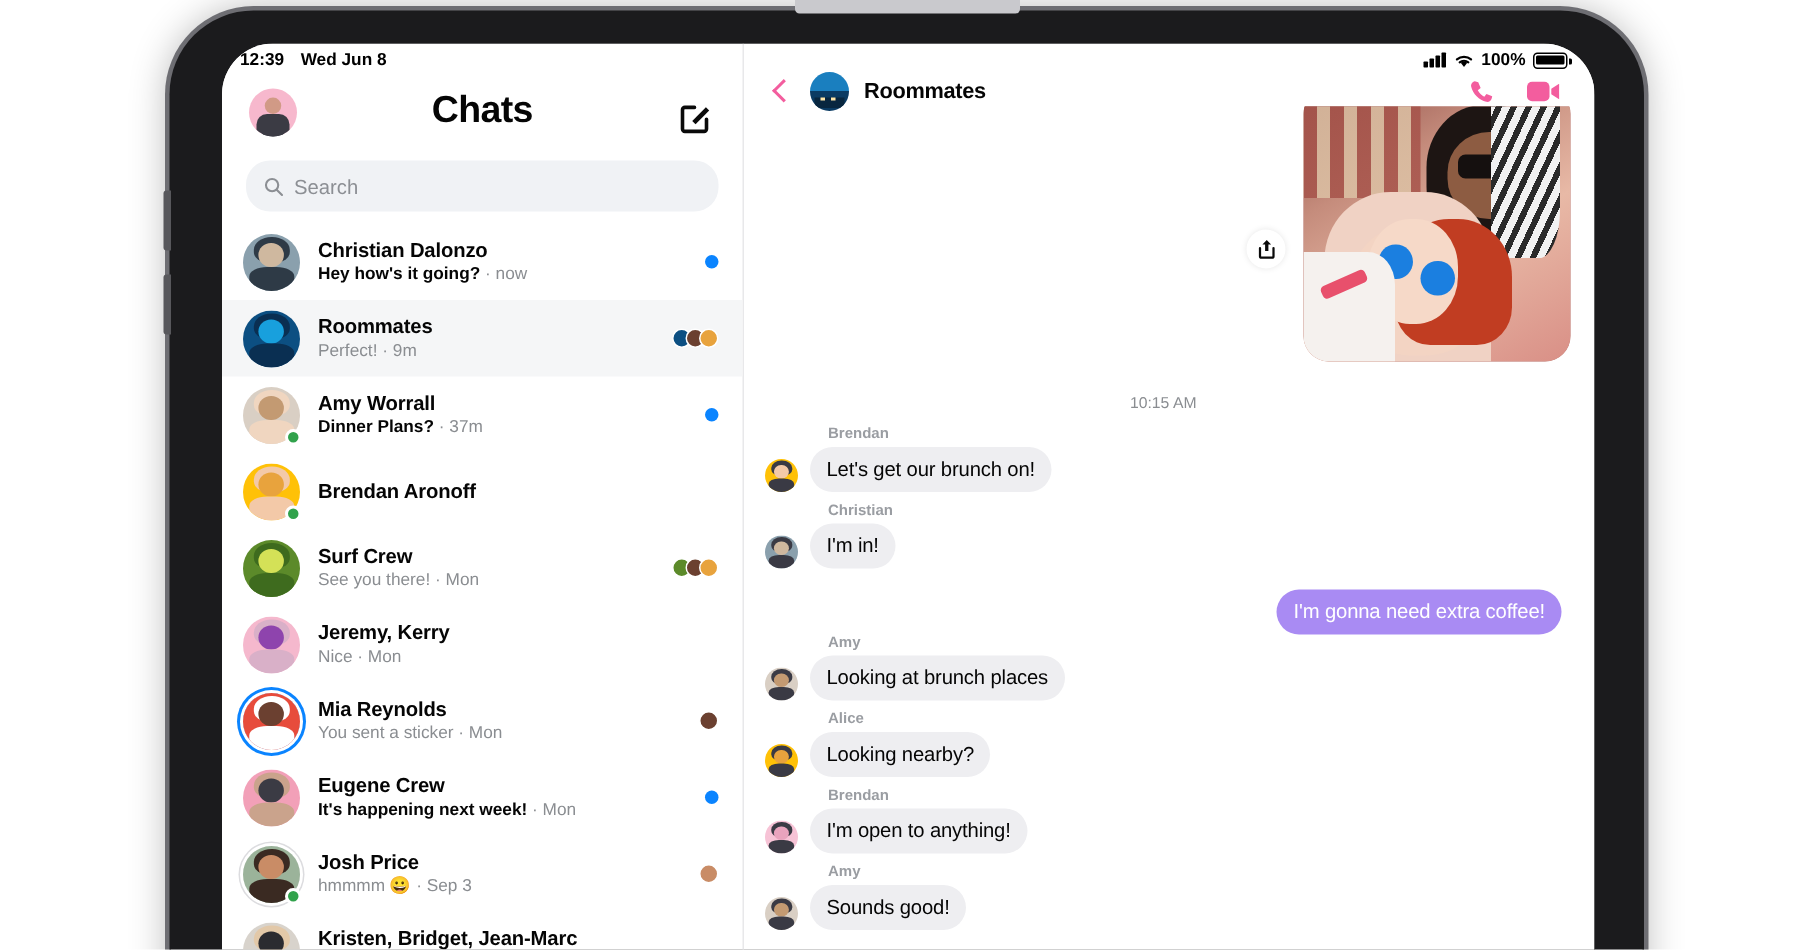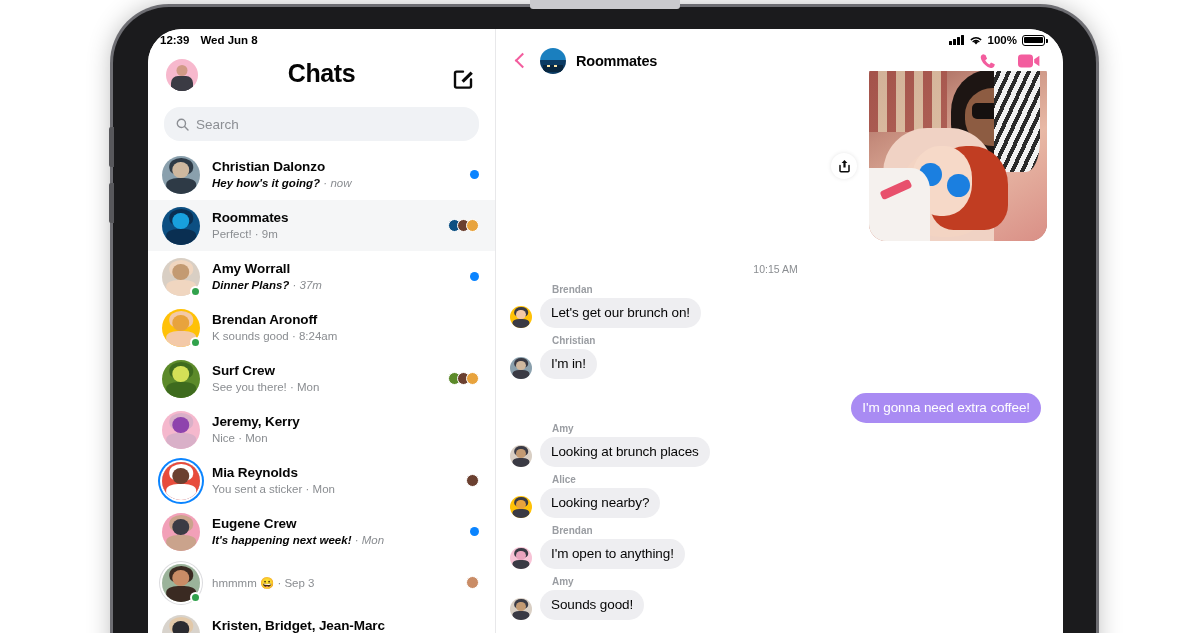--- a/index.html
+++ b/index.html
@@ -160,21 +160,21 @@
   .meta { flex: 1 1 auto; min-width: 0; }
   .name {
     font-size: 13.5px; color: #050505; font-weight: bold;
     letter-spacing: -0.1px; white-space: nowrap; overflow: hidden;
     text-overflow: ellipsis; line-height: 17px;
   }
   .snippet {
     font-size: 11.5px; color: #8a8d91; line-height: 16px;
     white-space: nowrap; overflow: hidden; text-overflow: ellipsis;
   }
-  .snippet.unread { color: #050505; font-weight: bold; font-style: italic; }
+  .snippet.unread { color: #050505; font-weight: bold; }
   .snippet .time { color: #8a8d91; font-weight: normal; }
   .trail { flex: 0 0 auto; display: flex; align-items: center; }
   .dot-unread { width: 9px; height: 9px; border-radius: 50%; background: #0a84ff; }
   .rcpt { display: flex; }
   .rcpt span {
     width: 13px; height: 13px; border-radius: 50%;
     border: 1.3px solid #fff; margin-left: -4px; display: block;
   }
   .rcpt span:first-child { margin-left: 0; }
 
@@ -406,23 +406,20 @@
     <div class="bg" style="background:#ffc107"></div>
     <div class="hair" style="top:6%;width:62%;height:46%;background:#f3c9a8"></div>
     <div class="head" style="top:16%;width:46%;height:44%;background:#e8a33d"></div>
     <div class="body" style="bottom:0;width:78%;height:42%;background:#f3c9a8"></div>
   </div>
                   </div>
       <span class="online"></span>
     </div>
     <div class="meta">
       <div class="name">Brendan Aronoff</div>
-      <div class="snippet">
-        <span>K sounds good</span><span class="time"> · 8:24am</span>
-      </div>
     </div>
     <div class="trail"></div>
               </div>
               <div class="chat-row">
     <div class="av">
       <div class="img">
                     <div class="face">
     <div class="bg" style="background:#5c8a2a"></div>
     <div class="hair" style="top:6%;width:62%;height:46%;background:#3e6b1e"></div>
     <div class="head" style="top:16%;width:46%;height:44%;background:#d4e157"></div>
@@ -517,20 +514,21 @@
                     <div class="face">
     <div class="bg" style="background:#9bb39a"></div>
     <div class="hair" style="top:6%;width:62%;height:46%;background:#3a2a22"></div>
     <div class="head" style="top:16%;width:46%;height:44%;background:#c98c66"></div>
     <div class="body" style="bottom:0;width:78%;height:42%;background:#3a2a22"></div>
   </div>
                   </div>
       <span class="online"></span>
     </div>
     <div class="meta">
+      <div class="name">Josh Price</div>
       <div class="snippet">
         <span>hmmmm 😀</span><span class="time"> · Sep 3</span>
       </div>
     </div>
     <div class="trail">
                   <span class="rcpt">
       <span style="background:#c98c66"></span>
                   </span>
                 </div>
               </div>

